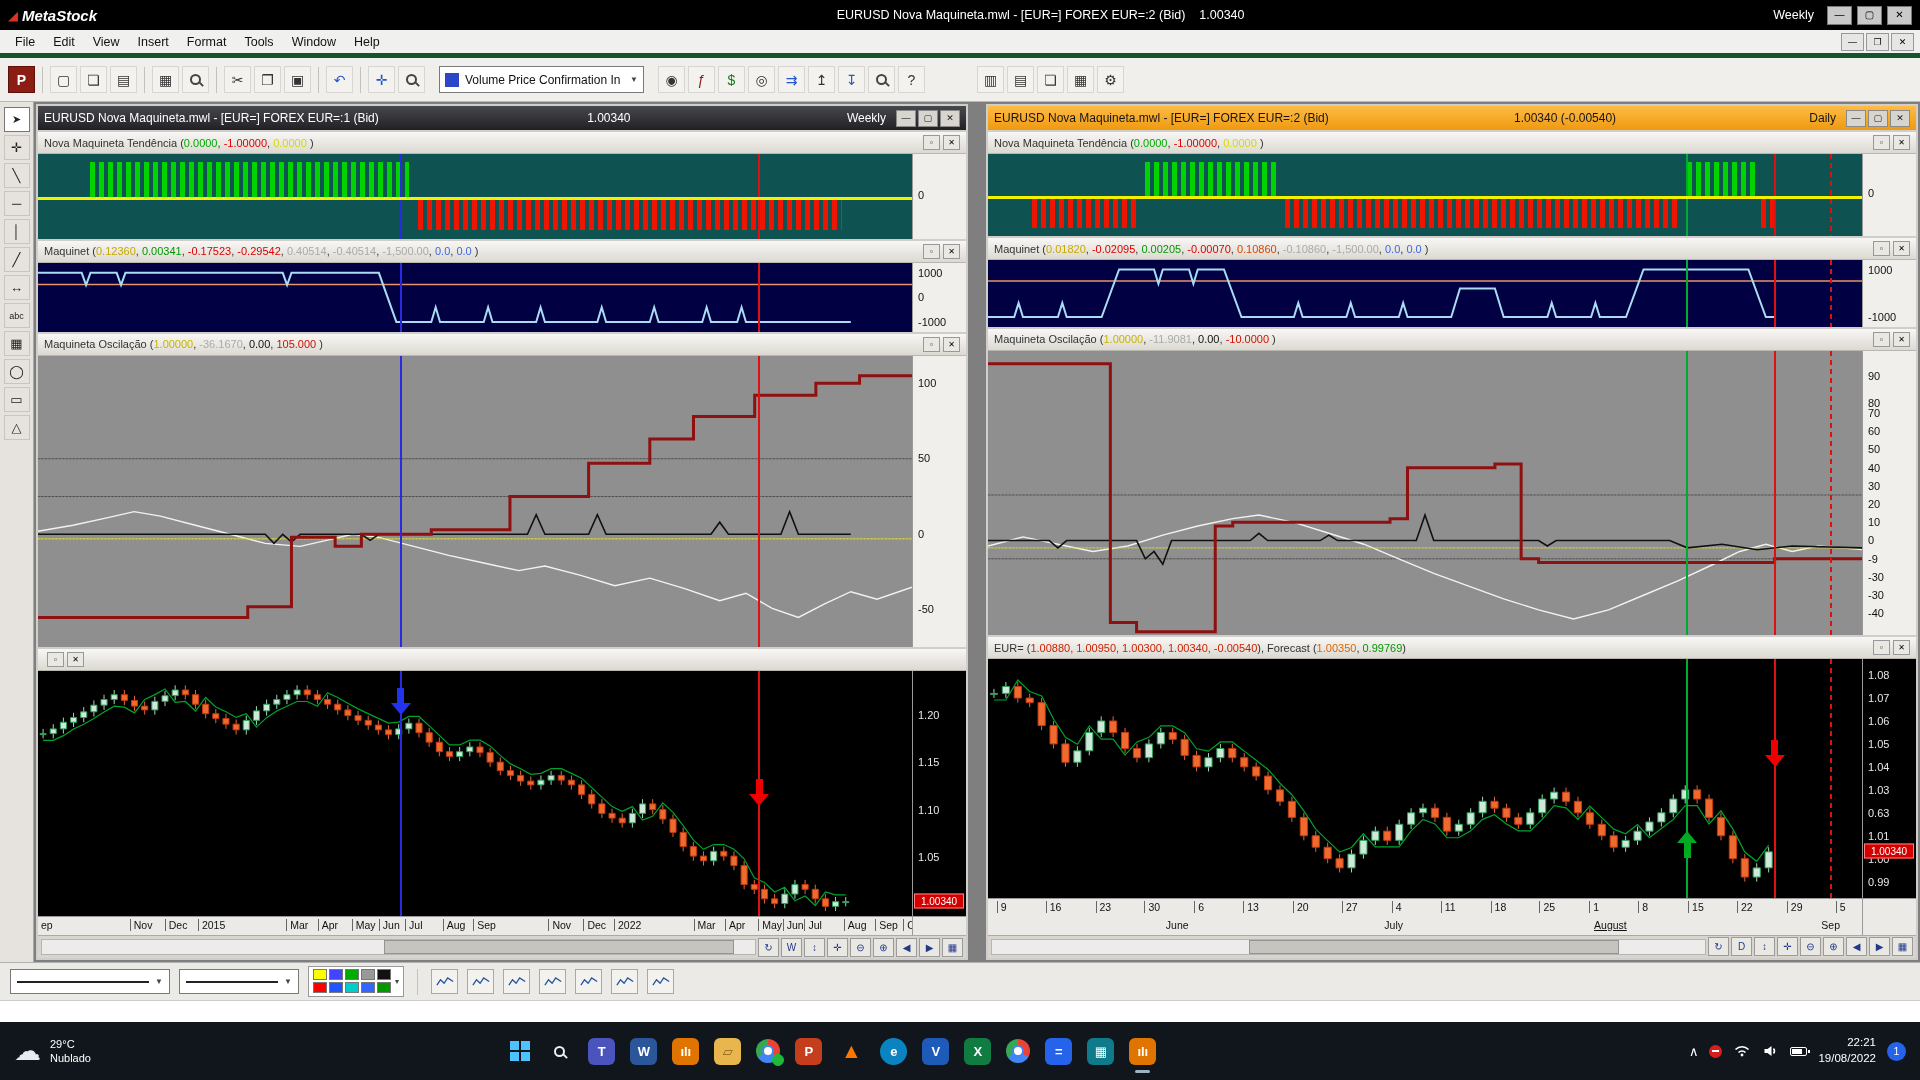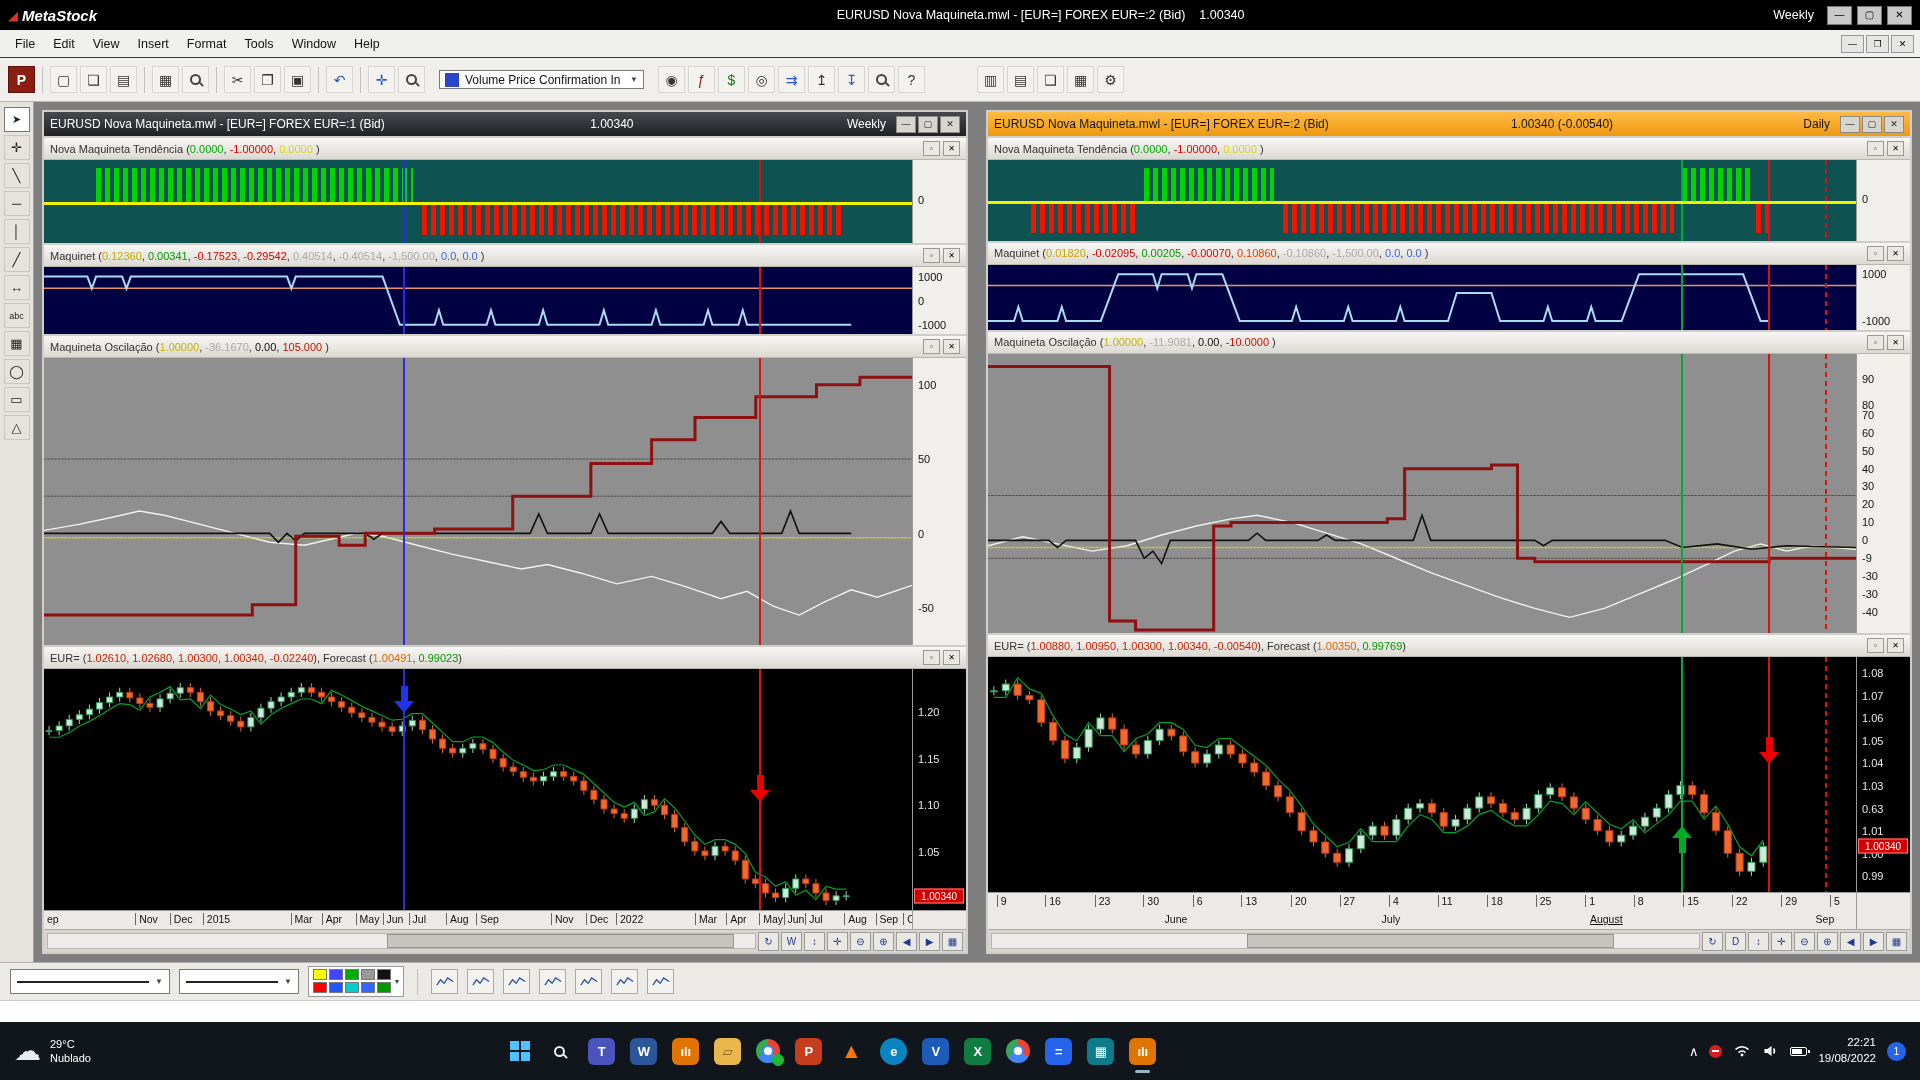--- a/index.html
+++ b/index.html
@@ -9,43 +9,43 @@
 
 .titlebar{height:30px;background:#000;color:#fff;display:flex;align-items:center;padding:0 8px;flex:0 0 auto}
 .tb-left{display:flex;align-items:center;gap:4px;width:300px}
 .logo-mark{color:#e03020;font-size:13px}
 .app-name{font-weight:bold;font-style:italic;font-size:15px}
 .tb-center{flex:1;text-align:center;font-size:12.5px;white-space:pre}
 .tb-right{display:flex;align-items:center;gap:5px}
 .tb-period{margin-right:8px;font-size:12.5px}
 .cap-btn{width:25px;height:19px;background:#c9c9c9;border:1px solid #777;font-size:10px;line-height:1;cursor:default}
 
-.menubar{height:28px;background:#f0f0ee;display:flex;align-items:center;padding:0 6px;border-bottom:1px solid #14532d;flex:0 0 auto}
+.menubar{height:28px;background:#f0f0ee;display:flex;align-items:center;padding:0 6px;border-bottom:5px solid #14532d;flex:0 0 auto}
 .menu-items{display:flex}
 .menu-item{padding:5px 9px;font-size:12.5px}
 .menu-right{margin-left:auto;display:flex;gap:2px}
 .mini-btn{width:23px;height:18px;font-size:9px;background:#e6e6e4;border:1px solid #999}
 
 .toolbar{height:44px;background:#f0efec;display:flex;align-items:center;gap:3px;padding:0 8px;border-bottom:1px solid #b8b8b8;flex:0 0 auto}
 .tb-btn{min-width:27px;height:27px;border:1px solid #d8d6d2;background:#f3f2ef;font-size:14px;color:#333;display:flex;align-items:center;justify-content:center}
 .tb-red{background:#8c1d12;color:#fff;font-weight:bold;border:1px solid #5a120a}
 .tb-sep{width:1px;height:26px;background:#c2c2c2;margin:0 4px;display:inline-block}
-.combo{display:flex;align-items:center;height:19px;width:205px;background:#fff;border:1px solid #7a7a7a;padding:0 5px;gap:6px;font-size:12px}
+.combo{display:flex;align-items:center;height:27px;width:205px;background:#fff;border:1px solid #7a7a7a;padding:0 5px;gap:6px;font-size:12px}
 .combo .cicon{width:14px;height:14px;background:#2b46c8;flex:0 0 auto}
 .combo-text{flex:1;white-space:nowrap;overflow:hidden}
 .carrow{font-size:8px;color:#444}
 .mag{width:11px;height:11px;border:2px solid #444;border-radius:50%;position:relative;display:inline-block}
 .mag::after{content:"";position:absolute;width:6px;height:2px;background:#444;transform:rotate(45deg);right:-5px;bottom:-2px}
 .mag.light{border-color:#eee}.mag.light::after{background:#eee}
 
 .main{flex:1;display:flex;min-height:0}
 .toolstrip{width:34px;background:#e6e3de;border-right:1px solid #a8a8a8;display:flex;flex-direction:column;align-items:center;padding-top:5px;gap:3px;flex:0 0 auto}
 .ts-btn{width:26px;height:25px;background:#e6e3de;border:1px solid #c9c6c0;font-size:13px;color:#222;display:flex;align-items:center;justify-content:center}
 .ts-btn.active{background:#fff;border:1px solid #777}
-.mdi{flex:1;background:#7f7f7f;display:flex;gap:18px;padding:8px;min-width:0}
+.mdi{flex:1;background:#7f7f7f;display:flex;gap:18px;padding:2px;min-width:0}
 
 .chart-window{flex:1;display:flex;flex-direction:column;border:2px solid #cfcecb;background:#d6d3cc;min-width:0}
 .cw-titlebar{height:24px;background:linear-gradient(#47484d,#212125);color:#fff;display:flex;align-items:center;padding:0 6px;font-size:12px;flex:0 0 auto}
 .cw-titlebar.active{background:linear-gradient(#ffbb45,#ee9a10);color:#151515}
 .cw-title{white-space:nowrap;overflow:hidden}
 .cw-quote{flex:1;text-align:center;white-space:nowrap}
 .cw-period{margin:0 8px;white-space:nowrap}
 .cwbtn{width:20px;height:17px;background:#d8d5cf;border:1px solid #8a8a8a;font-size:9px;margin-left:2px;display:flex;align-items:center;justify-content:center;color:#222}
 .pane{display:flex;flex-direction:column;border-top:2px solid #cfcecb;min-height:0;overflow:hidden}
 .pane-header{height:22px;background:linear-gradient(#f8f7f5,#dcd9d2);display:flex;align-items:center;padding:0 6px;font-size:11px;color:#333;border-bottom:1px solid #b9b6af;flex:0 0 auto}
@@ -290,21 +290,20 @@
               <div class="scale">
                 <span class="tick" style="top: 9.32642%;">100</span>
                 <span class="tick" style="top: 35.2332%;">50</span>
                 <span class="tick" style="top: 61.1399%;">0</span>
                 <span class="tick" style="top: 87.0466%;">-50</span>
               </div>
             </div>
           </div>
           <div class="pane" style="flex: 200 1 0px;">
             <div class="pane-header">
-              <span class="ph-text"><span>EUR= (</span><span style="color: rgb(204, 34, 0);">1.02610, 1.02680, 1.00300, 1.00340, -0.02240</span><span>), Forecast (</span><span style="color: rgb(221, 102, 0);">1.00491</span><span>, </span><span style="color: rgb(0, 153, 0);">0.99023</span><span>)</span></span>
               <span class="ph-btns">
                 <button class="ph-btn">▫</button>
                 <button class="ph-btn">✕</button>
               </span>
             </div>
             <div class="pane-body">
               <div class="plot" style="background: rgb(0, 0, 0);">
                 <svg viewBox="0 0 100 100" preserveAspectRatio="none" class="plot-svg">
                   <line x1="0.58125" x2="0.58125" y1="23.661395348837274" y2="27.50139534883719" stroke="#9fd6b4" stroke-width="1" vector-effect="non-scaling-stroke"></line>
                   <rect x="0.23250000000000004" width="0.6975" y="25.581395348837233" height="0.4" fill="#cde9d9" stroke="#2f9e58" stroke-width="1" vector-effect="non-scaling-stroke"></rect>

